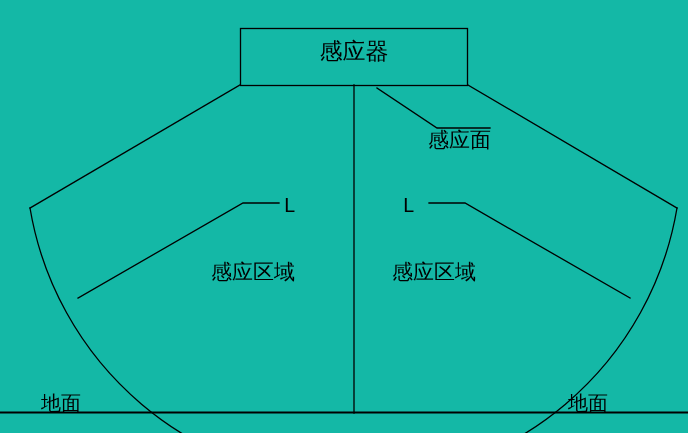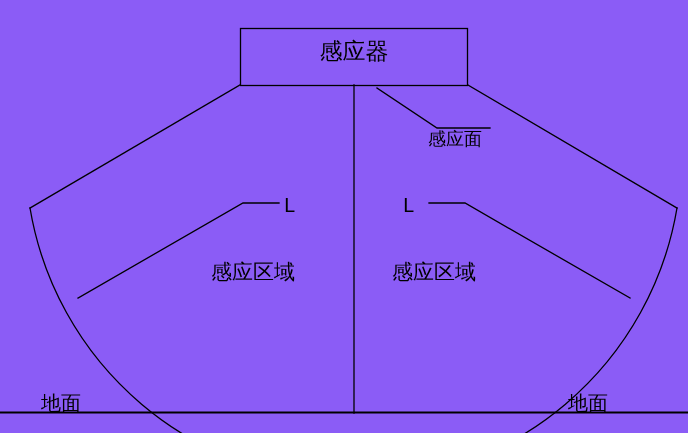--- a/index.html
+++ b/index.html
@@ -7,21 +7,21 @@
     padding: 0;
     background: #ffffff;
   }
   body {
     font-family: "DejaVu Sans", "Liberation Sans", sans-serif;
   }
   #diagram-root {
     position: relative;
     width: 688px;
     height: 433px;
-    background: #8b5cf6;
+    background: #14b8a6;
     overflow: hidden;
   }
   #diagram-svg {
     position: absolute;
     left: 0;
     top: 0;
     width: 688px;
     height: 433px;
   }
   .lbl {
@@ -36,21 +36,21 @@
   #label-sensor {
     left: 240px;
     top: 40px;
     width: 228px;
     text-align: center;
     font-size: 23px;
   }
   #label-sensing-surface {
     left: 428px;
     top: 130px;
-    font-size: 18px;
+    font-size: 21px;
   }
   #label-zone-left {
     left: 211px;
     top: 262px;
     font-size: 21px;
   }
   #label-zone-right {
     left: 392px;
     top: 262px;
     font-size: 21px;

